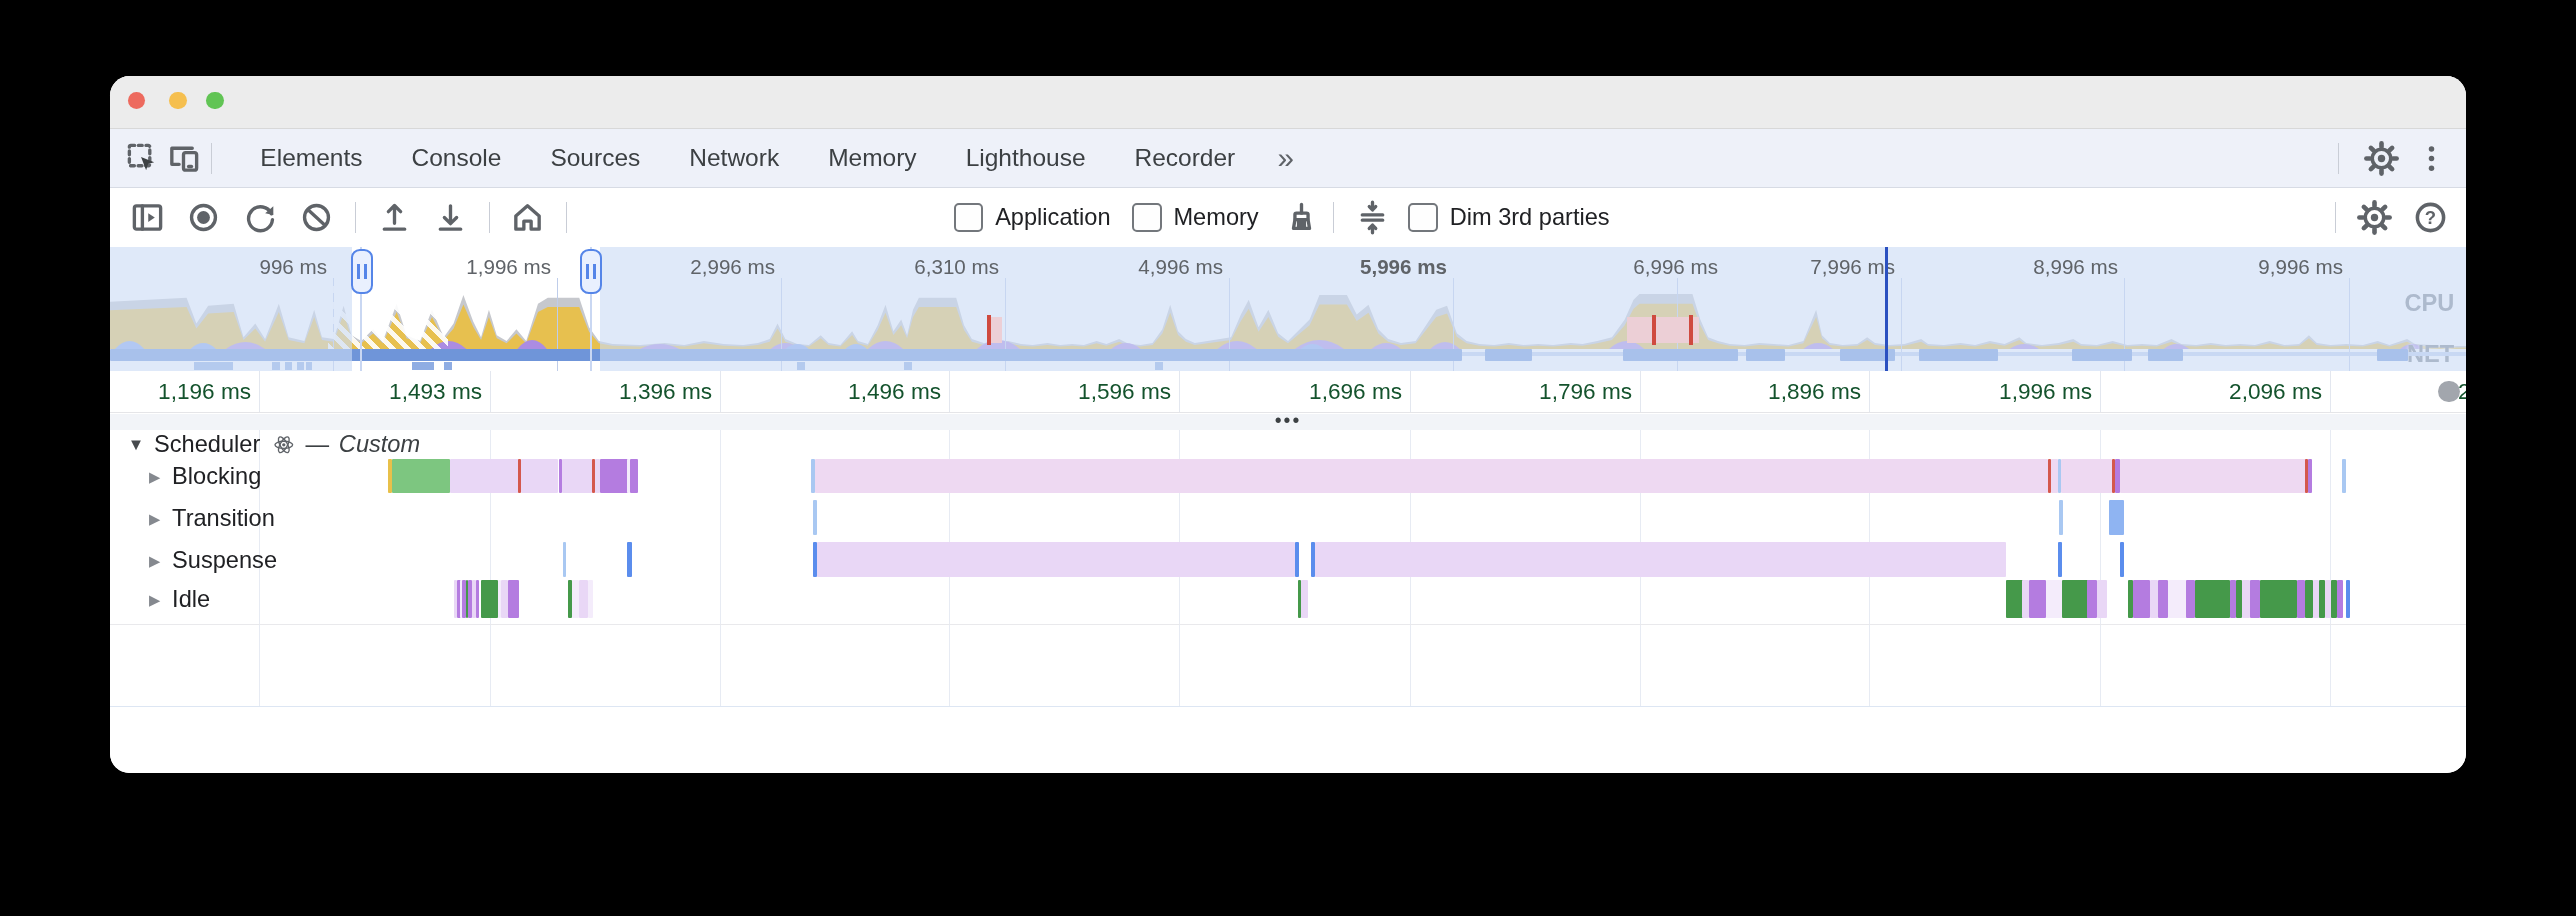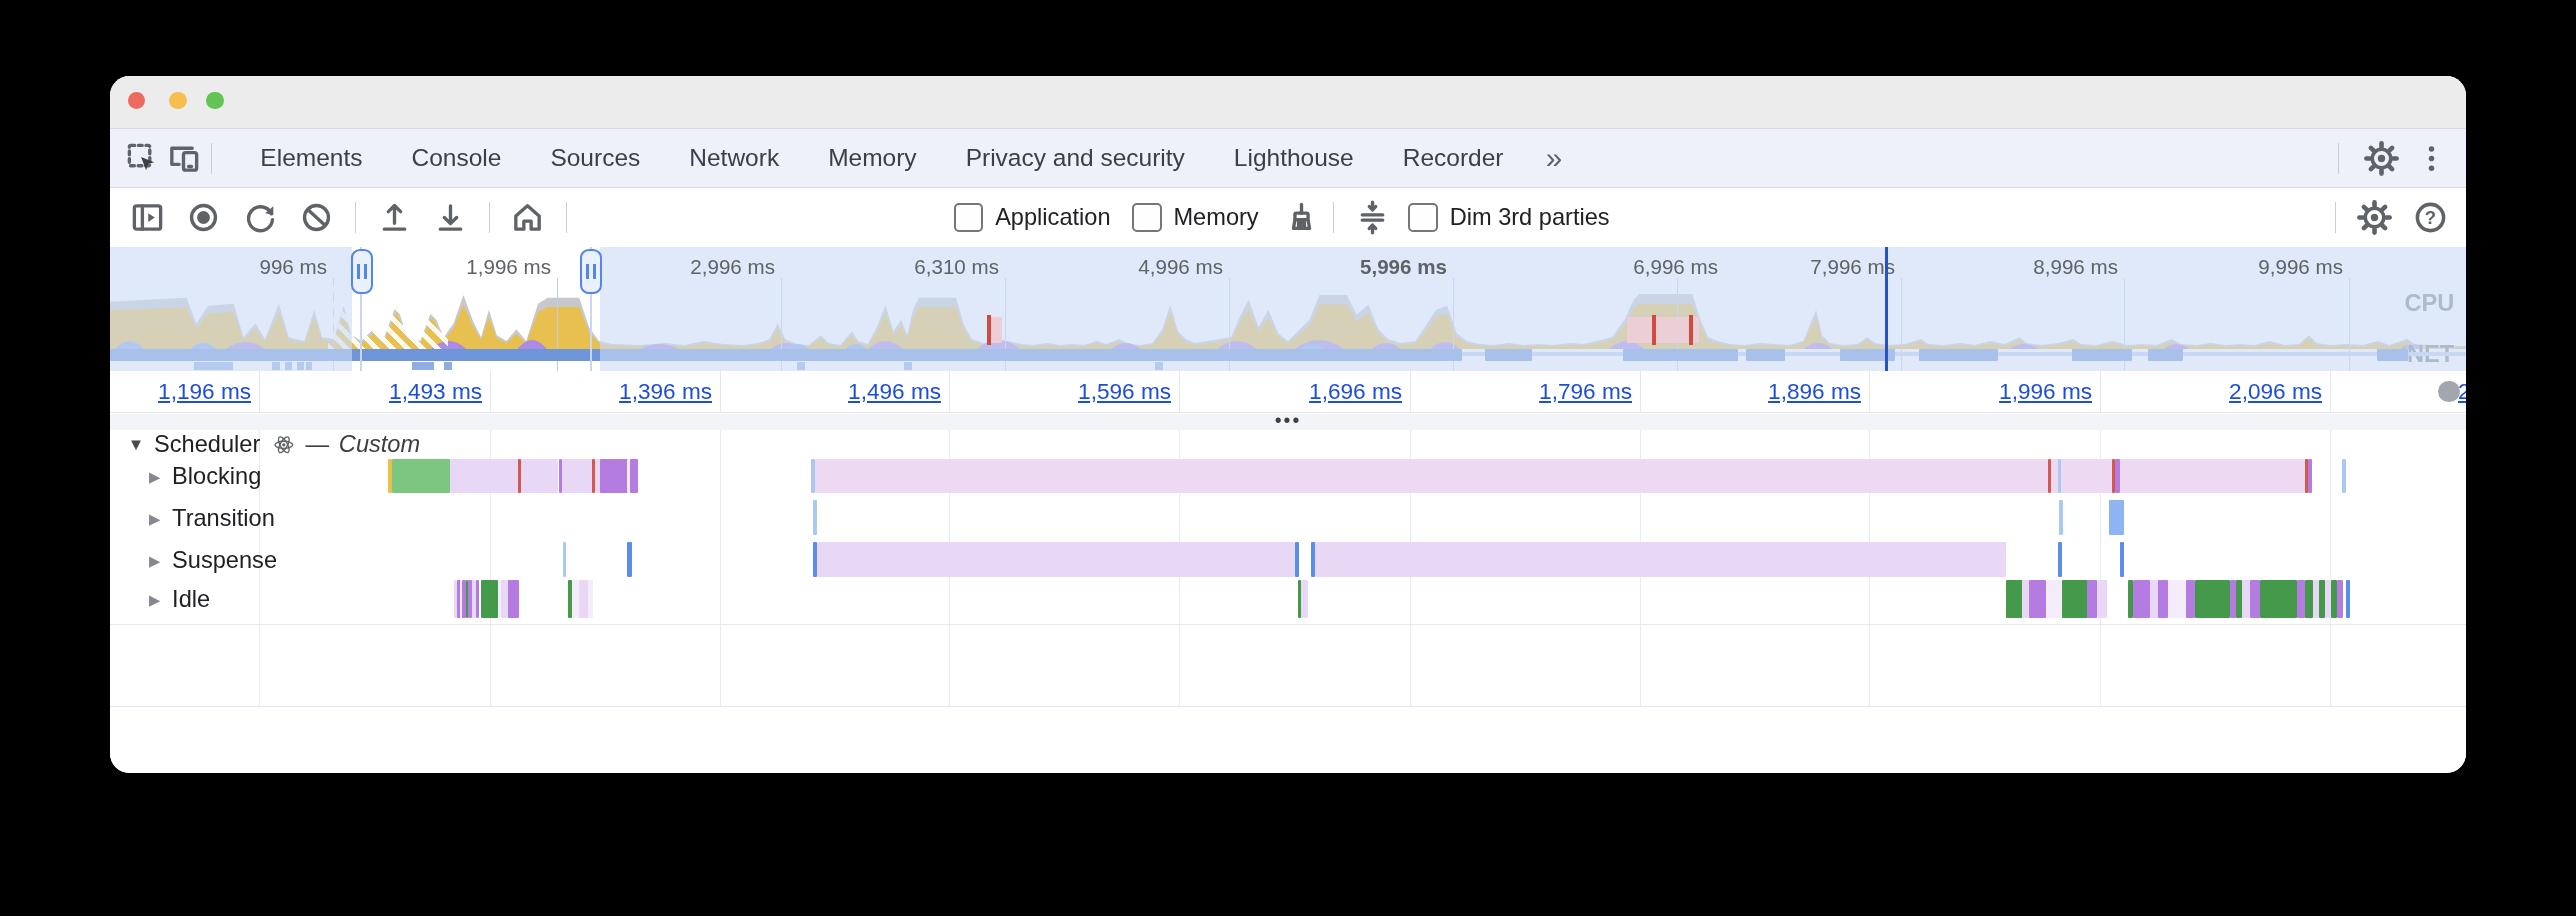--- a/index.html
+++ b/index.html
@@ -42,21 +42,21 @@
   .candy-tick{position:absolute;top:68px;height:29.5px;width:3.9px;background:#cf4a3f;}
   .guide{position:absolute;top:0;bottom:0;width:2px;background:#c9d7f2;}
   .handle{position:absolute;top:2px;width:21.6px;height:45px;background:#e9f0fe;border:2px solid #5585e8;border-radius:8.8px;
           box-sizing:border-box;display:flex;align-items:center;justify-content:center;gap:3.9px;}
   .handle i{display:block;width:2.9px;height:15.7px;background:#5585e8;}
   .playhead{position:absolute;top:0;bottom:0;width:2.9px;background:#2b50c0;}
   .side-label{position:absolute;right:11.8px;font-size:23.6px;font-weight:bold;color:#7d838c;text-shadow:0 0 3.9px #fff;}
   
   .ruler{position:absolute;left:0;top:295px;width:2356px;height:41px;background:#fff;border-bottom:1px solid #e5e5e8;overflow:hidden;}
   .r-tick{position:absolute;top:0;bottom:0;width:1px;background:#e3e7ef;}
-  .r-label{position:absolute;top:7.9px;font-size:22.6px;color:#1d4ed8;white-space:nowrap;text-decoration:underline;}
+  .r-label{position:absolute;top:7.9px;font-size:22.6px;color:#14532d;white-space:nowrap;}
   .scrolldot{position:absolute;width:21.6px;height:21.6px;border-radius:50%;background:#a2a6ad;top:9.8px;}
   
   .divider{position:absolute;left:0;top:338px;width:2356px;height:15.7px;background:#f2f4f8;border-bottom:1px solid #dde0e6;
            display:flex;align-items:center;justify-content:center;}
   .divider span{font-size:19.6px;letter-spacing:2px;color:#3c4043;line-height:0;margin-top:-3.9px;}
   
   .tracks{position:absolute;left:0;top:354px;width:2356px;height:277px;background:#fff;overflow:hidden;}
   .vline{position:absolute;top:0;width:1px;background:#e7ebf3;}
   .hline{position:absolute;left:0;width:100%;height:1px;}
   .trk-header{position:absolute;left:17.7px;top:1px;height:27.5px;display:flex;align-items:center;font-size:23.6px;color:#202124;}
@@ -99,21 +99,20 @@
           <path class="icon-stroke" d="M15.5 17.5 h2"></path>
         </svg>
       </div>
       <div class="vsep"></div>
       <nav id="tabs">
           <div class="tab">Elements</div>
           <div class="tab">Console</div>
           <div class="tab">Sources</div>
           <div class="tab">Network</div>
           <div class="tab">Memory</div>
-          <div class="tab">Privacy and security</div>
           <div class="tab">Lighthouse</div>
           <div class="tab">Recorder</div>
         </nav>
       <div class="tab-more">»</div>
       <div class="tabbar-right">
         <div class="vsep"></div>
         <div class="tabicon">
           <svg width="37" height="37" viewBox="0 0 24 24">
             <circle class="icon-stroke" cx="12" cy="12" r="6" stroke-width="2.6"></circle>
             <circle cx="12" cy="12" r="2.4" fill="#5f6368"></circle>

